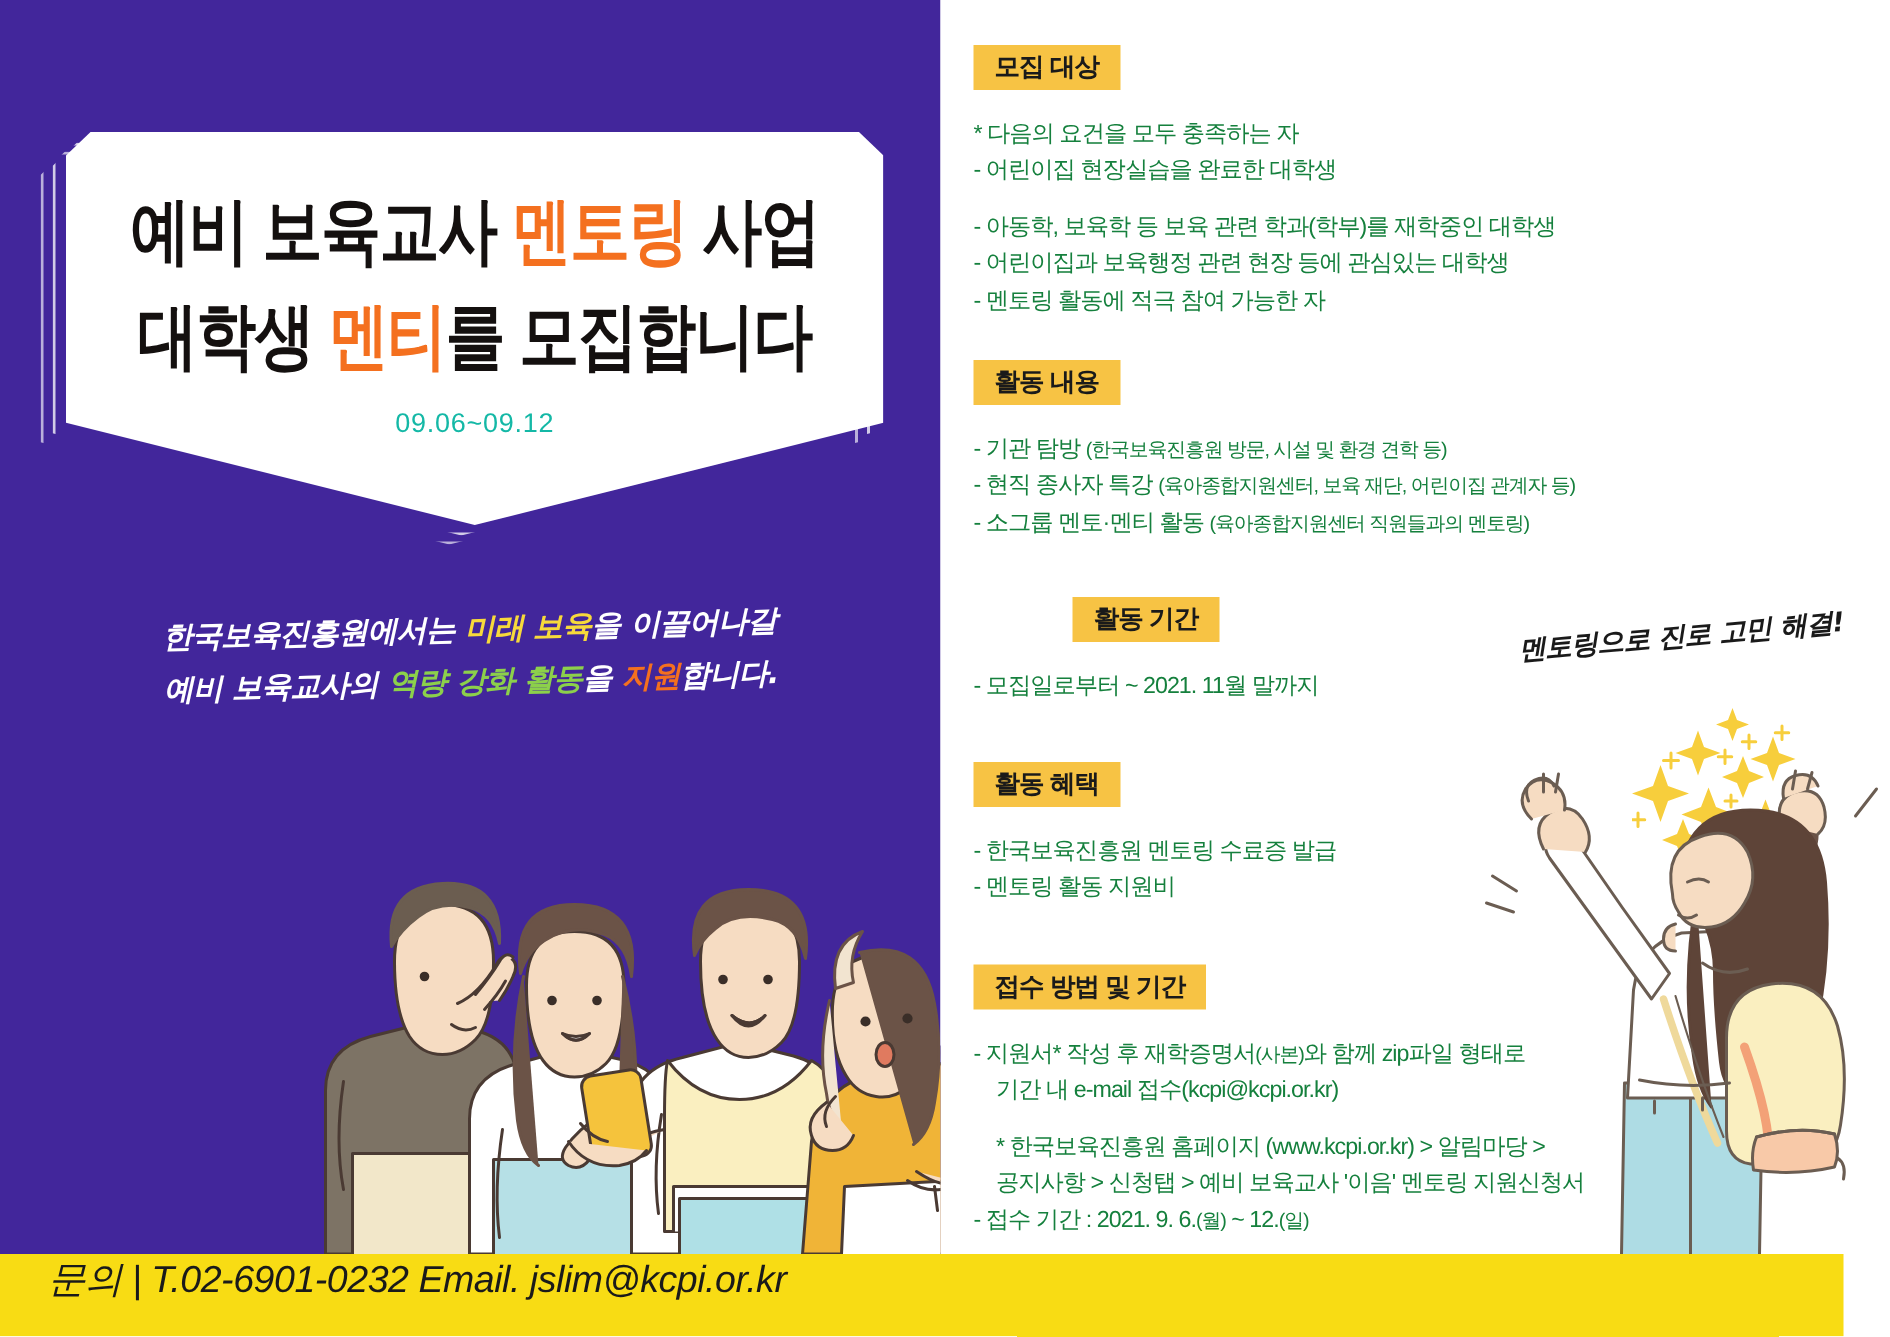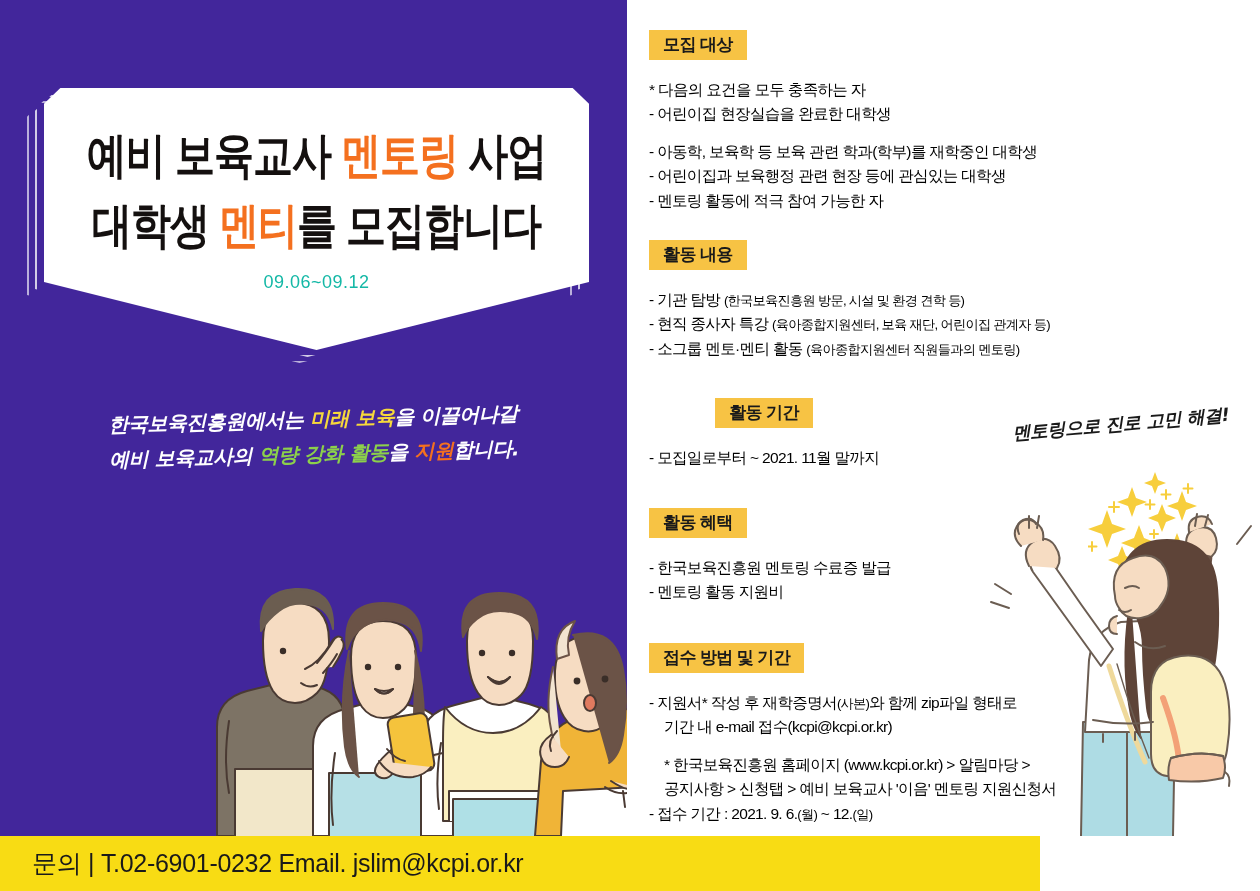--- a/index.html
+++ b/index.html
@@ -74,21 +74,21 @@
   
   .right-panel { position:absolute; left:627px; top:0; width:633px; height:697px; background:#fff; }
   .section { position:absolute; left:22px; }
   .tag {
     display:inline-block; background:#F7C344; color:#1a1a1a;
     font-weight:bold; font-size:17px; letter-spacing:-.6px;
     padding:6px 14px 7px; line-height:1;
   }
   .body-list { margin-top:14px; }
   .body-line {
-    font-size:15.5px; color:#000000; line-height:1.58;
+    font-size:15.5px; color:#15803d; line-height:1.58;
     letter-spacing:-.65px; white-space:nowrap;
   }
   .body-line.gap { margin-top:13px; }
   .body-line .sm { font-size:13.2px; letter-spacing:-.7px; }
   .body-line.indent { padding-left:15px; }
 
   
   .hand-note {
     position:absolute; left:1012px; top:412px;
     font-family:"DejaVu Sans", sans-serif;
@@ -96,22 +96,22 @@
     color:#1a1a1a; letter-spacing:-.5px;
     transform:rotate(-5deg); white-space:nowrap;
   }
 
   
   .girl { position:absolute; left:985px; top:470px; width:275px; height:366px; }
   .stars { position:absolute; left:1088px; top:472px; width:125px; height:115px; }
 
   
   .footer {
-    position:absolute; left:0; bottom:0; width:1040px; height:55px;
-    background:#F8DC14; display:flex; align-items:center;
+    position:absolute; left:0; bottom:0; width:1229px; height:55px;
+    background:#F8DC14; display:flex; align-items:flex-start;font-style:italic;
   }
   .footer-text {
     margin-left:32px; font-size:25px; color:#1a1a1a;
     letter-spacing:-.3px; font-weight:500;
   }
 </style>
 </head>
 <body>
 
 <div class="poster">

